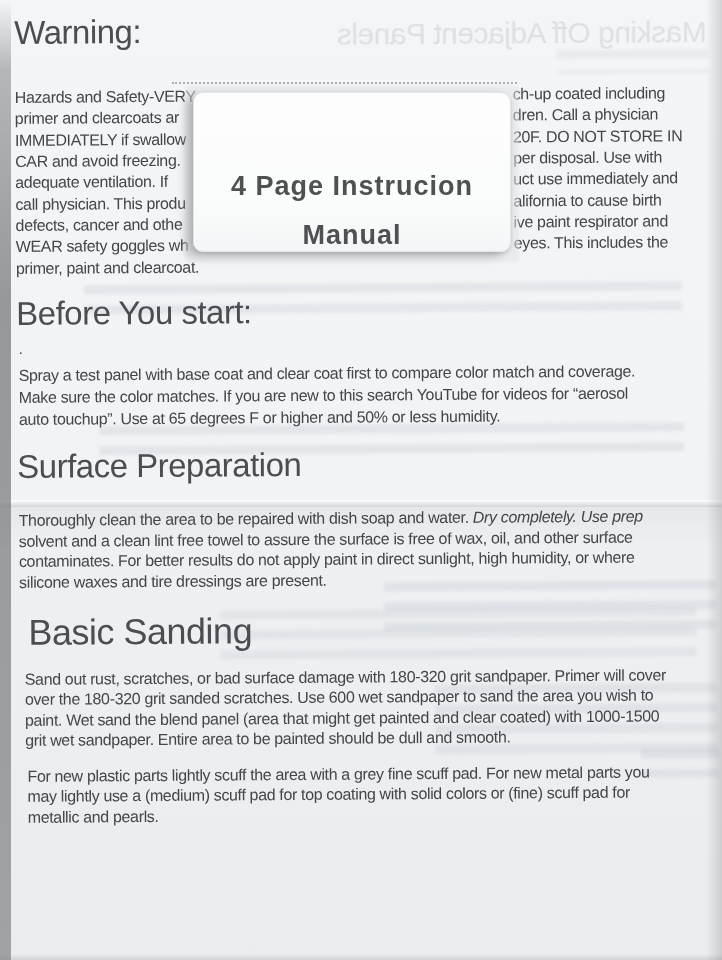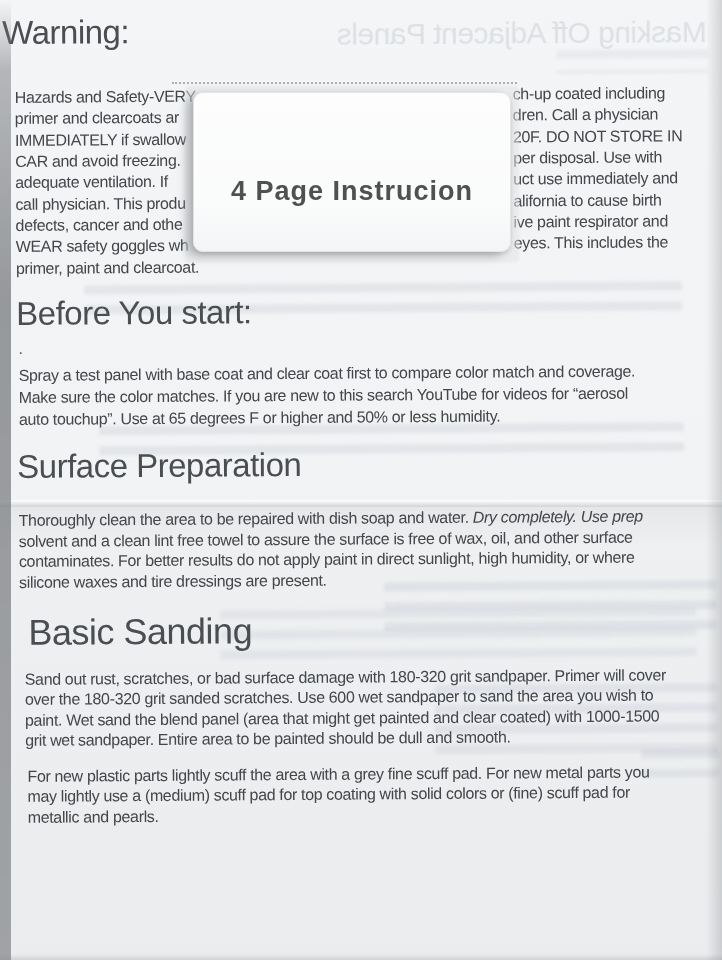--- a/index.html
+++ b/index.html
@@ -36,21 +36,21 @@
     background:repeating-linear-gradient(180deg,rgba(165,175,188,.20) 0 9px,rgba(0,0,0,0) 9px 20px);}
   .bb1{left:82px;top:286px;width:598px;height:40px;}
   .bb2{left:96px;top:427px;width:585px;height:32px;}
   .bb3{left:380px;top:585px;width:332px;height:58px;}
   .bb4{left:216px;top:612px;width:476px;height:52px;opacity:.8;}
   .bb5{left:430px;top:688px;width:282px;height:74px;opacity:.9;}
   .bb6{left:636px;top:754px;width:78px;height:28px;}
   .bb7{left:556px;top:54px;width:152px;height:24px;opacity:.7;}
   
   .h{position:absolute;font-size:33px;font-weight:400;letter-spacing:-.5px;color:#4a4d51;white-space:nowrap;}
-  #h-warning{left:2px;top:14px;}
+  #h-warning{left:14px;top:14px;}
   #h-before{left:14px;top:295px;}
   #h-surface{left:14px;top:448px;}
   #h-sanding{left:24px;top:612px;font-size:36px;}
   
   .para{position:absolute;font-size:16px;letter-spacing:-.35px;color:#43464a;}
   .para .ln{white-space:nowrap;}
   #p-warning{left:14px;top:89px;width:700px;}
   #p-warning .wline{position:relative;height:21.33px;}
   #p-warning .wl{position:absolute;left:0;white-space:nowrap;}
   #p-warning .wr{position:absolute;left:498px;white-space:nowrap;}
@@ -66,21 +66,21 @@
   .it{font-style:italic;}
   
   .sticker-backing{position:absolute;left:185px;top:86px;width:334px;height:176px;z-index:4;
     background:rgba(224,227,229,.55);border-radius:4px;filter:blur(1px);}
   .perforation{position:absolute;left:172px;top:82px;width:345px;height:0;z-index:5;
     border-top:2px dotted rgba(148,153,158,.75);}
   .sticker{position:absolute;left:193px;top:92px;width:318px;height:160px;z-index:5;
     background:linear-gradient(180deg,#fdfdfe 0%,#fafbfb 70%,#f4f5f6 100%);
     border:1px solid #e2e4e6;border-radius:10px;
     box-shadow:-7px 4px 10px rgba(75,79,84,.32), 0 2px 4px rgba(75,79,84,.18);
-    display:flex;flex-direction:column;align-items:center;justify-content:center;
+    display:flex;flex-direction:column;align-items:center;justify-content:flex-end;
     padding-top:38px;box-sizing:border-box;gap:18px;}
   .sticker .s-line{font-size:27px;font-weight:700;letter-spacing:1px;color:#4e5052;white-space:nowrap;}
 </style>
 </head>
 <body>
 
 <div class="page">
 
   <div class="content">
 
@@ -165,19 +165,20 @@
 
   </div>
 
   <div class="sheet-edge"></div>
   <div class="lower-sheet"></div>
 
   <div class="sticker-backing"></div>
   <div class="perforation"></div>
   <div class="sticker">
     <div class="s-line">4 Page Instrucion</div>
+    <div class="s-line">Manual</div>
   </div>
 
   <div class="edge-left"></div>
   <div class="edge-right"></div>
   <div class="edge-bottom"></div>
 
 </div>
 
 </body></html>

